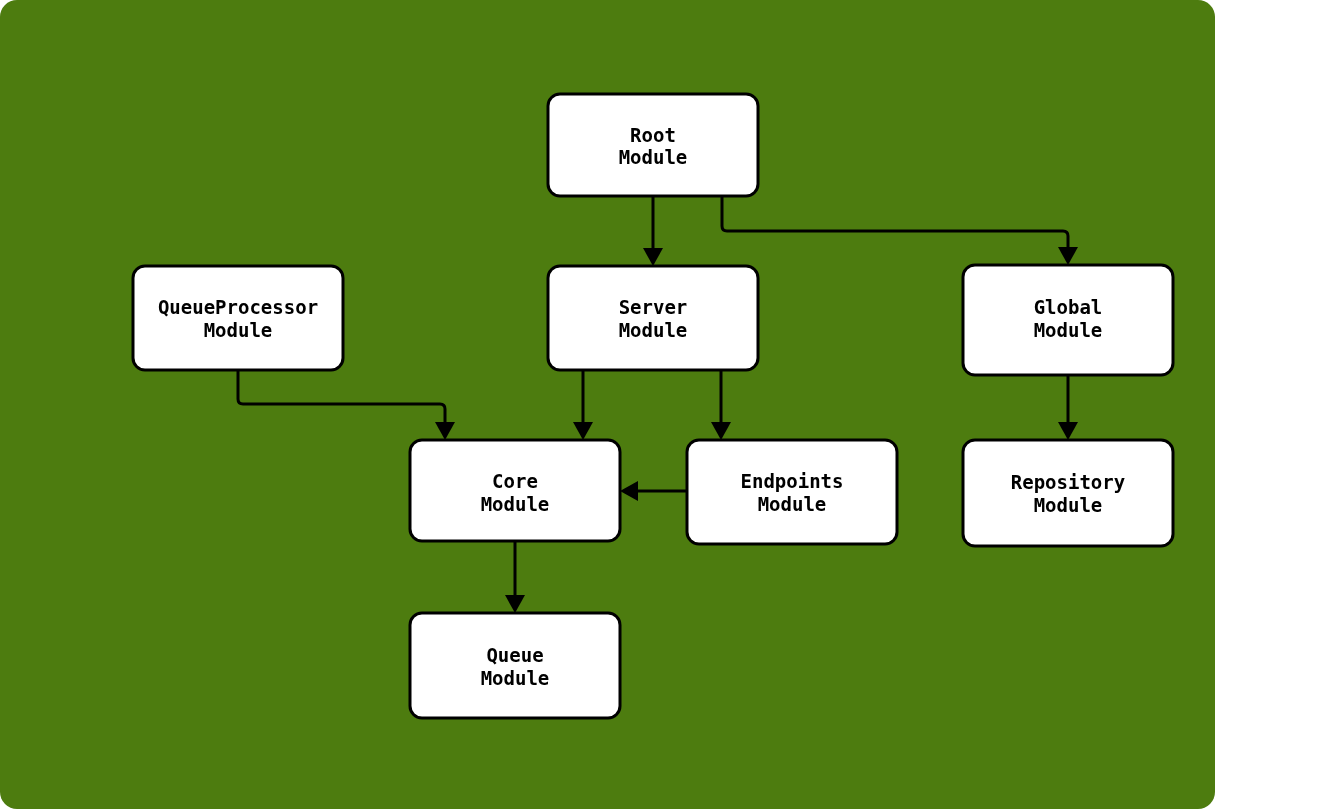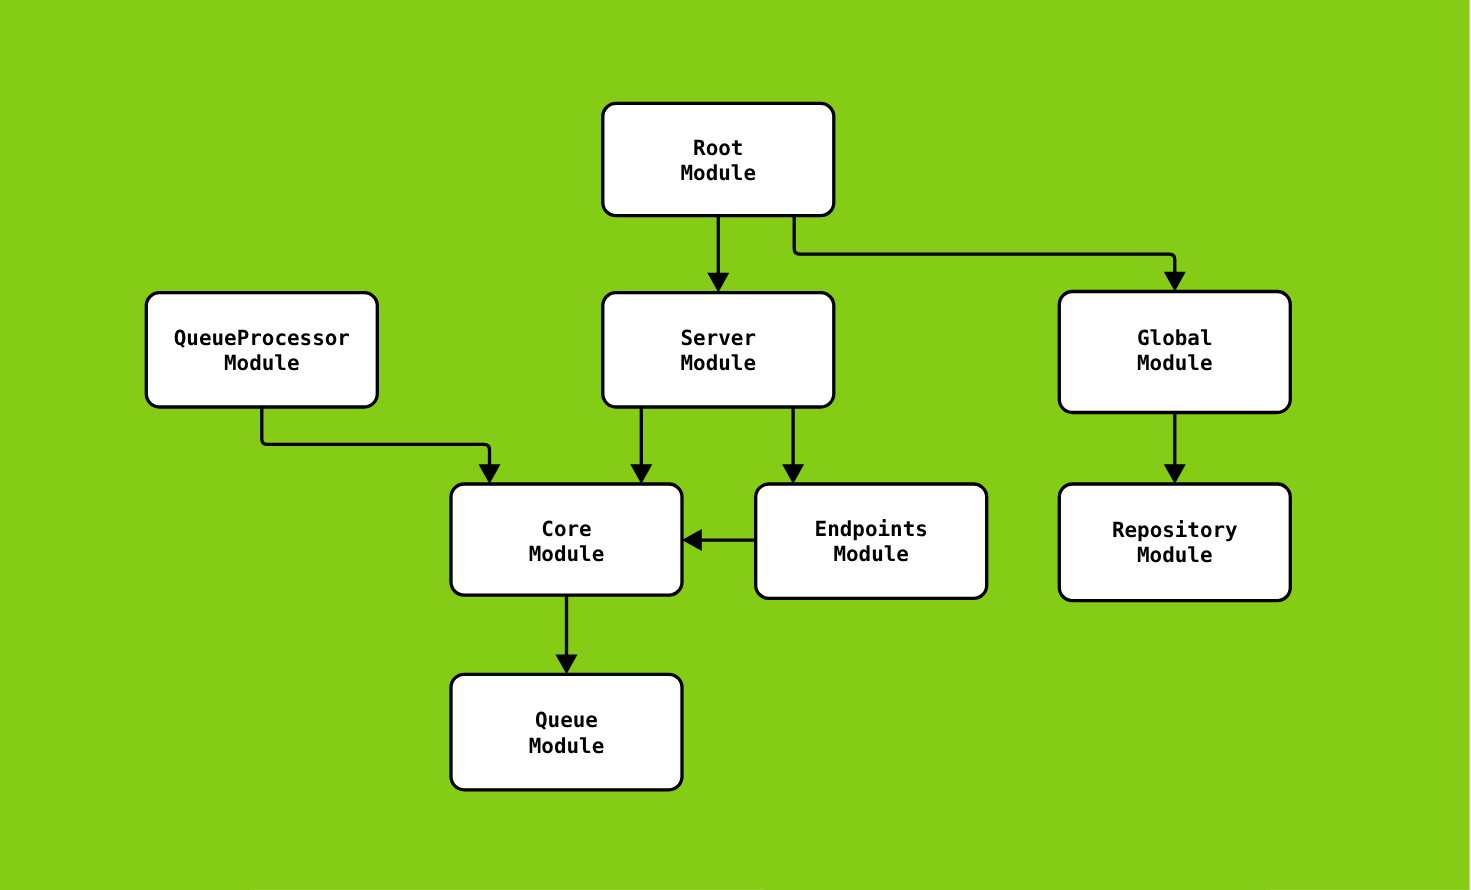--- a/index.html
+++ b/index.html
@@ -2,24 +2,25 @@
 <html><head>
 <meta charset="utf-8">
 <style>
   html, body {
     margin: 0;
     padding: 0;
     background: #ffffff;
   }
   #canvas {
     position: relative;
-    width: 1336px;
+    width: 1215px;
     height: 809px;
-    background: #84cc16;
+    background: #4d7c0f;
     overflow: hidden;
+    border-radius: 17px;
   }
   #diagram-svg {
     position: absolute;
     left: 0;
     top: 0;
     width: 1337px;
     height: 809px;
   }
   .node-label {
     font-family: "DejaVu Sans Mono", "Liberation Mono", monospace;

